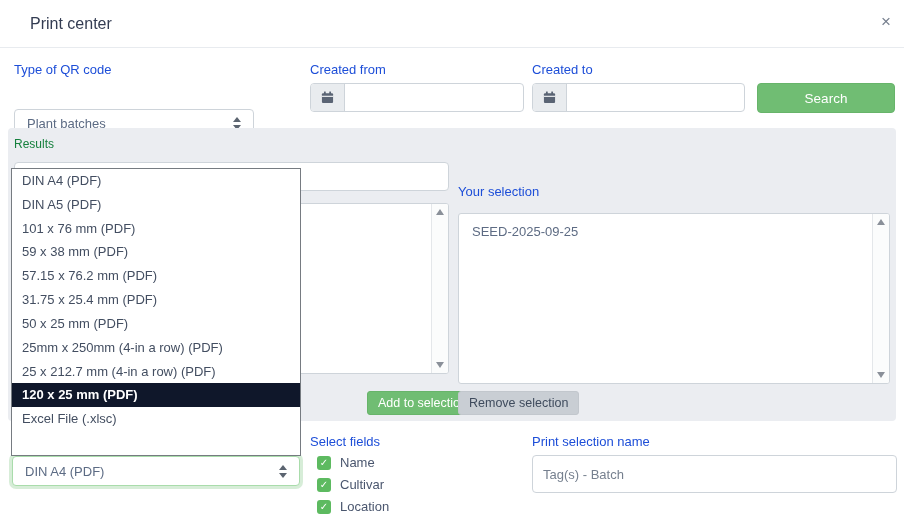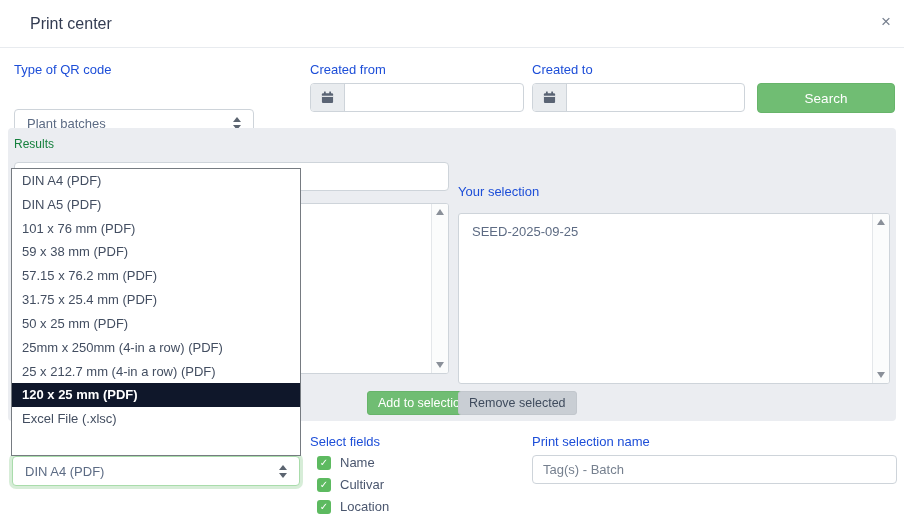--- a/index.html
+++ b/index.html
@@ -182,40 +182,40 @@
   <div class="listbox-items" id="selection-items">
       <div class="list-item">SEED-2025-09-25</div>
     </div>
   <div class="lb-scrollbar">
     <span class="tri-up"></span>
     <span class="tri-dn"></span>
   </div>
 </div>
 
 <button class="abs btn-green btn-small" style="left:367px; top:391px;">Add to selection</button>
-<button class="abs btn-gray" style="left:458px; top:391px;">Remove selected</button>
+<button class="abs btn-gray" style="left:458px; top:391px;">Remove selection</button>
 
 <div class="abs form-label" style="left:310px; top:434px;">Select fields</div>
 <div id="field-rows">
     <div class="checkbox-row" style="top: 455px;">
       <span class="checkbox">✓</span>
       <span class="checkbox-label">Name</span>
     </div>
     <div class="checkbox-row" style="top: 477px;">
       <span class="checkbox">✓</span>
       <span class="checkbox-label">Cultivar</span>
     </div>
     <div class="checkbox-row" style="top: 499px;">
       <span class="checkbox">✓</span>
       <span class="checkbox-label">Location</span>
     </div>
   </div>
 
 <div class="abs form-label" style="left:532px; top:434px;">Print selection name</div>
-<div class="abs control" style="left:532px; top:455px; width:365px; height:29px; display:flex;">
+<div class="abs control" style="left:532px; top:455px; width:365px; height:38px; display:flex;">
   <input class="text-input" style="color: rgb(118, 128, 143);" type="text" value="Tag(s) - Batch">
 </div>
 
 <div class="abs control select-box format-select">
   <span>DIN A4 (PDF)</span>
   <span class="updown">
       <span class="tri-up-s"></span>
       <span class="tri-dn-s"></span>
     </span>
 </div>

